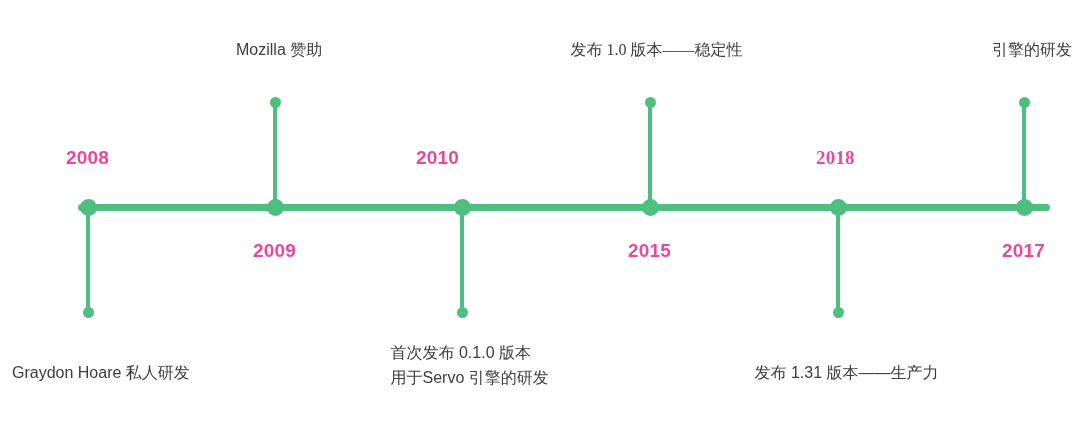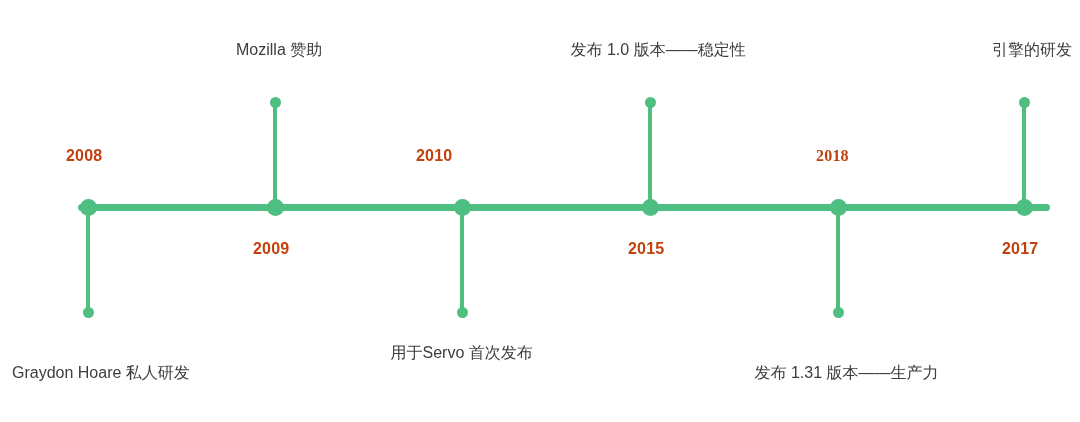--- a/index.html
+++ b/index.html
@@ -65,23 +65,23 @@
     border-radius: 50%;
     background: var(--accent, #4ebe81);
     z-index: 2;
   }
   .cap.up   { top: 102px; }
   .cap.down { top: 312px; }
 
   
   .year {
     position: absolute;
-    font-size: 16px;
+    font-size: 19px;
     font-weight: bold;
-    color: #c2410c;
+    color: #ec4899;
     letter-spacing: 0.2px;
     white-space: nowrap;
     line-height: 1;
   }
   .year.above { top: 148px; }
   .year.below { top: 241px; }
 
   
   .event {
     position: absolute;
@@ -129,23 +129,24 @@
       <div class="year below" style="left: 1002px;">2017</div>
     </div>
   <div id="labels">
       <div class="event bottom single" style="left: 12px;">
         <span class="line">Graydon Hoare 私人研发</span>
       </div>
       <div class="event top" style="left: 236px;">
         <span class="line">Mozilla 赞助</span>
       </div>
       <div class="event bottom" style="left: 390.5px;">
-        <span class="line">用于Servo 首次发布</span>
+        <span class="line">首次发布 0.1.0 版本</span>
+        <span class="line">用于Servo 引擎的研发</span>
       </div>
-      <div class="event top" style="left: 570.5px;">
+      <div class="event top" style="left: 570.5px; font-family: Liberation Serif, serif;">
         <span class="line">发布 1.0 版本——稳定性</span>
       </div>
       <div class="event bottom single" style="left: 754.5px;">
         <span class="line">发布 1.31 版本——生产力</span>
       </div>
       <div class="event top" style="left: 992px;">
         <span class="line">引擎的研发</span>
       </div>
     </div>
 </div>

